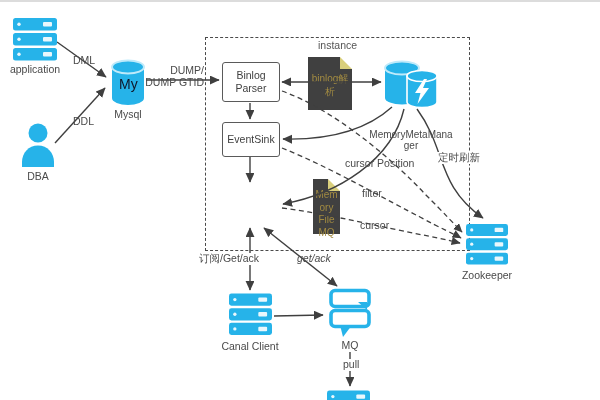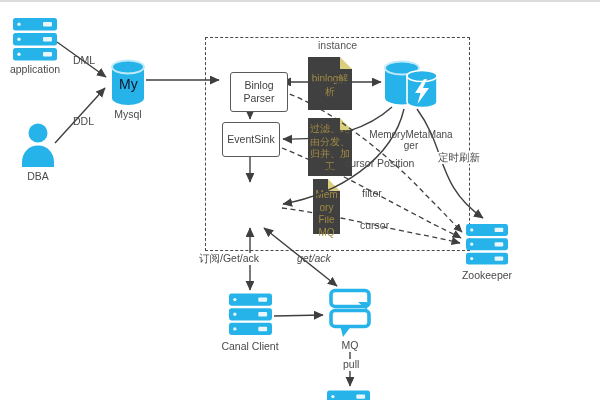--- a/index.html
+++ b/index.html
@@ -23,23 +23,20 @@
 </head>
 <body>
 
 <div id="canvas">
 
   <div id="instance-box" style="left:205px;top:35px;width:263px;height:212px;"></div>
   <div class="label" style="left:318px;top:38px;color:#555;">instance</div>
 
   <div class="note" style="left:308px;top:55px;width:44px;height:53px;padding-top:16px;">
     <span>binlog解析</span>
-  </div>
-  <div class="note" style="left:308px;top:116px;width:44px;height:58px;padding-top:5px;">
-    <span>过滤、路由分发、归并、加工</span>
   </div>
   <div class="note" style="left:313px;top:177px;width:27px;height:55px;padding-top:10px;">
     <div>Memory</div>
     <div>File</div>
     <div>MQ</div>
   </div>
 
   <svg class="lines" width="600" height="400" viewBox="0 0 600 400">
     <defs>
       <marker id="arw" orient="auto-start-reverse" markerWidth="9" markerHeight="8" refX="6.5" refY="3.2">
@@ -97,21 +94,21 @@
 
   <div class="icon" style="left:111px;top:57px;">
     <svg width="34" height="48" viewBox="0 0 34 48">
       <path d="M1,8 v31 a16,7 0 0 0 32,0 v-31 Z" fill="#26b3e9"></path>
       <ellipse cx="17" cy="8" rx="16" ry="6.5" fill="#26b3e9" stroke="#bfeafa" stroke-width="2"></ellipse>
     </svg>
   </div>
   <div class="mysql-logo" style="left:119px;top:74px;">My</div>
   <div class="label center" style="left:103px;top:107px;width:50px;">Mysql</div>
 
-  <div class="node-box" style="left:222px;top:70px;width:56px;height:38px;margin-left:8px;">
+  <div class="node-box" style="left:222px;top:60px;width:56px;height:38px;">
     <div>
       <div>Binlog</div>
       <div>Parser</div>
     </div>
   </div>
   <div class="node-box" style="left:222px;top:120px;width:56px;height:33px;">
     <span>EventSink</span>
   </div>
 
   <div class="icon" style="left:384px;top:58px;">
@@ -183,20 +180,24 @@
       </g>
       <g fill="#ffffff" opacity="0.9">
         <circle cx="6" cy="6.2" r="1.7"></circle>
           <rect x="30" y="4" width="9" height="4.5" rx="1"></rect>
       </g>
     </svg>
   </div>
 
   <div class="label" style="left:73px;top:53px;">DML</div>
   <div class="label" style="left:73px;top:114px;">DDL</div>
+  <div class="label" style="left:140px;top:63px;width:64px;text-align:right;">
+    <div>DUMP/</div>
+    <div>DUMP GTID</div>
+  </div>
   <div class="label" style="left:345px;top:156px;">cursor Position</div>
   <div class="label" style="left:362px;top:186px;">filter</div>
   <div class="label" style="left:360px;top:218px;">cursor</div>
   <div class="label masked" style="left:436px;top:150px;">定时刷新</div>
   <div class="label masked" style="left:197px;top:251px;">订阅/Get/ack</div>
   <div class="label" style="left:297px;top:251px;font-style:italic;">get/ack</div>
   <div class="label masked" style="left:341px;top:357px;">pull</div>
 
 </div>
 

